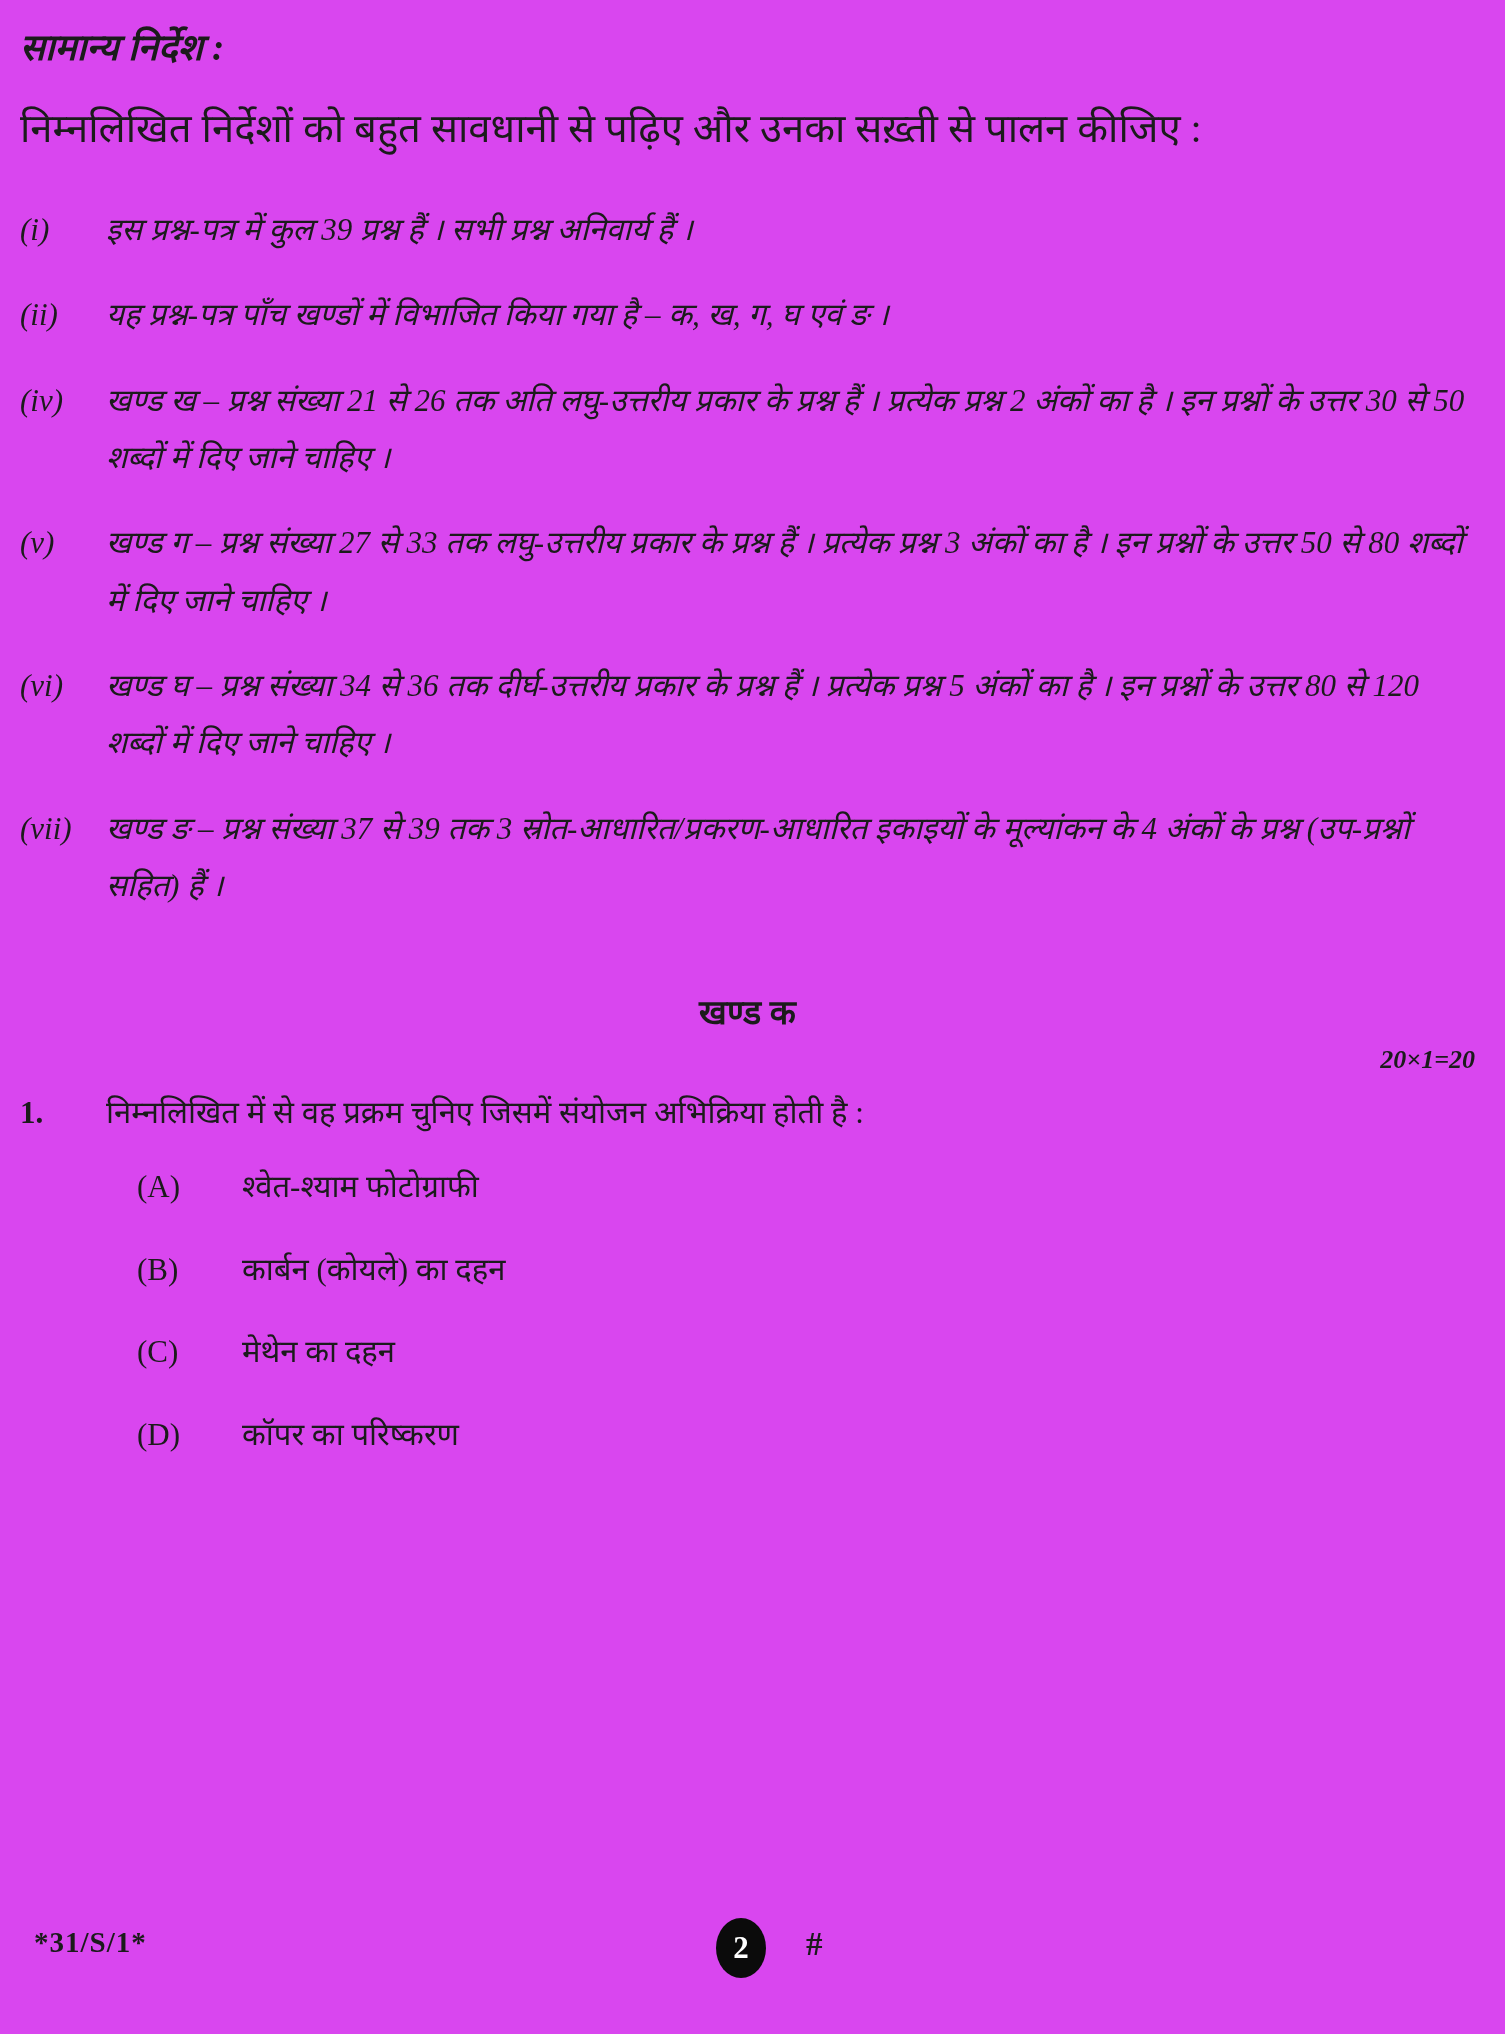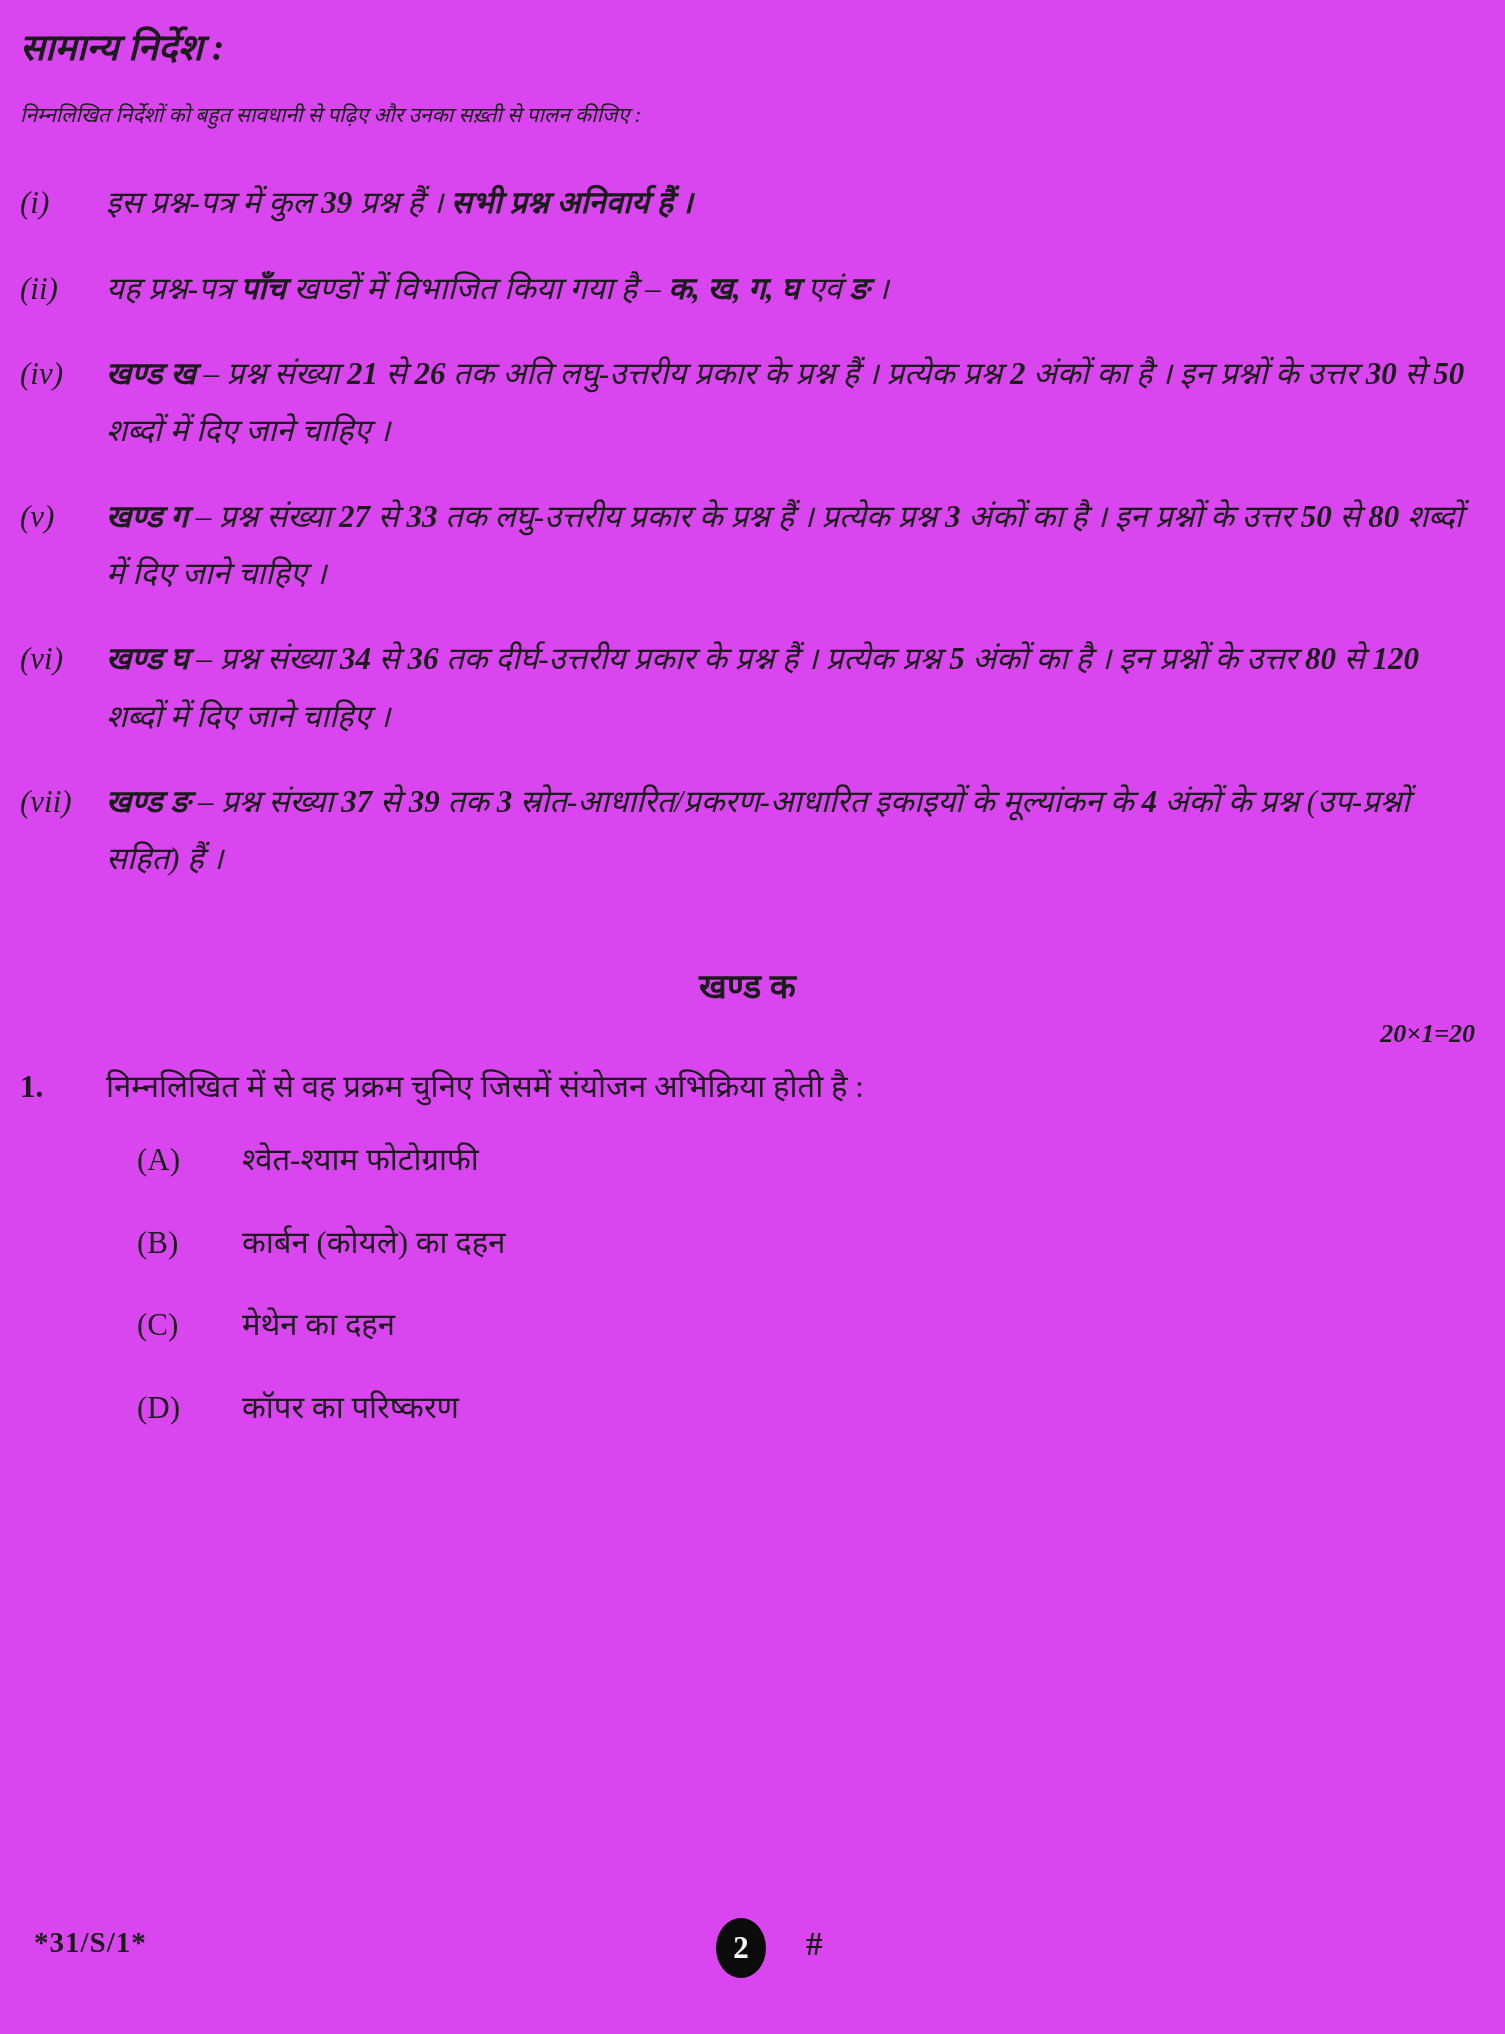--- a/index.html
+++ b/index.html
@@ -6,27 +6,27 @@
   .page{
     position:relative;
     width:1505px;height:2034px;
     margin:0 auto;
     background:#d946ef;
     color:#1b1b1b;
     font-family:"Liberation Serif","DejaVu Serif",serif;
     overflow:hidden;
   }
   .content{position:absolute;top:0;left:0;right:0;padding:12px 30px 0 20px;box-sizing:border-box;}
-  .b{font-weight:700;}
+  .b{font-weight:400;}
   .gen-title{
     font-size:37px;font-weight:700;font-style:italic;
     margin:8px 0 30px 0;
   }
   .intro{
-    font-size:21px;font-style:italic;
+    font-size:40px;
     margin:0 0 44px 0;line-height:1.4;
   }
   .inst{
     display:flex;
     font-size:31px;font-style:italic;line-height:1.85;
     margin:0 0 28px 0;
   }
   .inst-num{flex:0 0 86px;}
   .inst-body{flex:1 1 auto;}
   .section-title{

